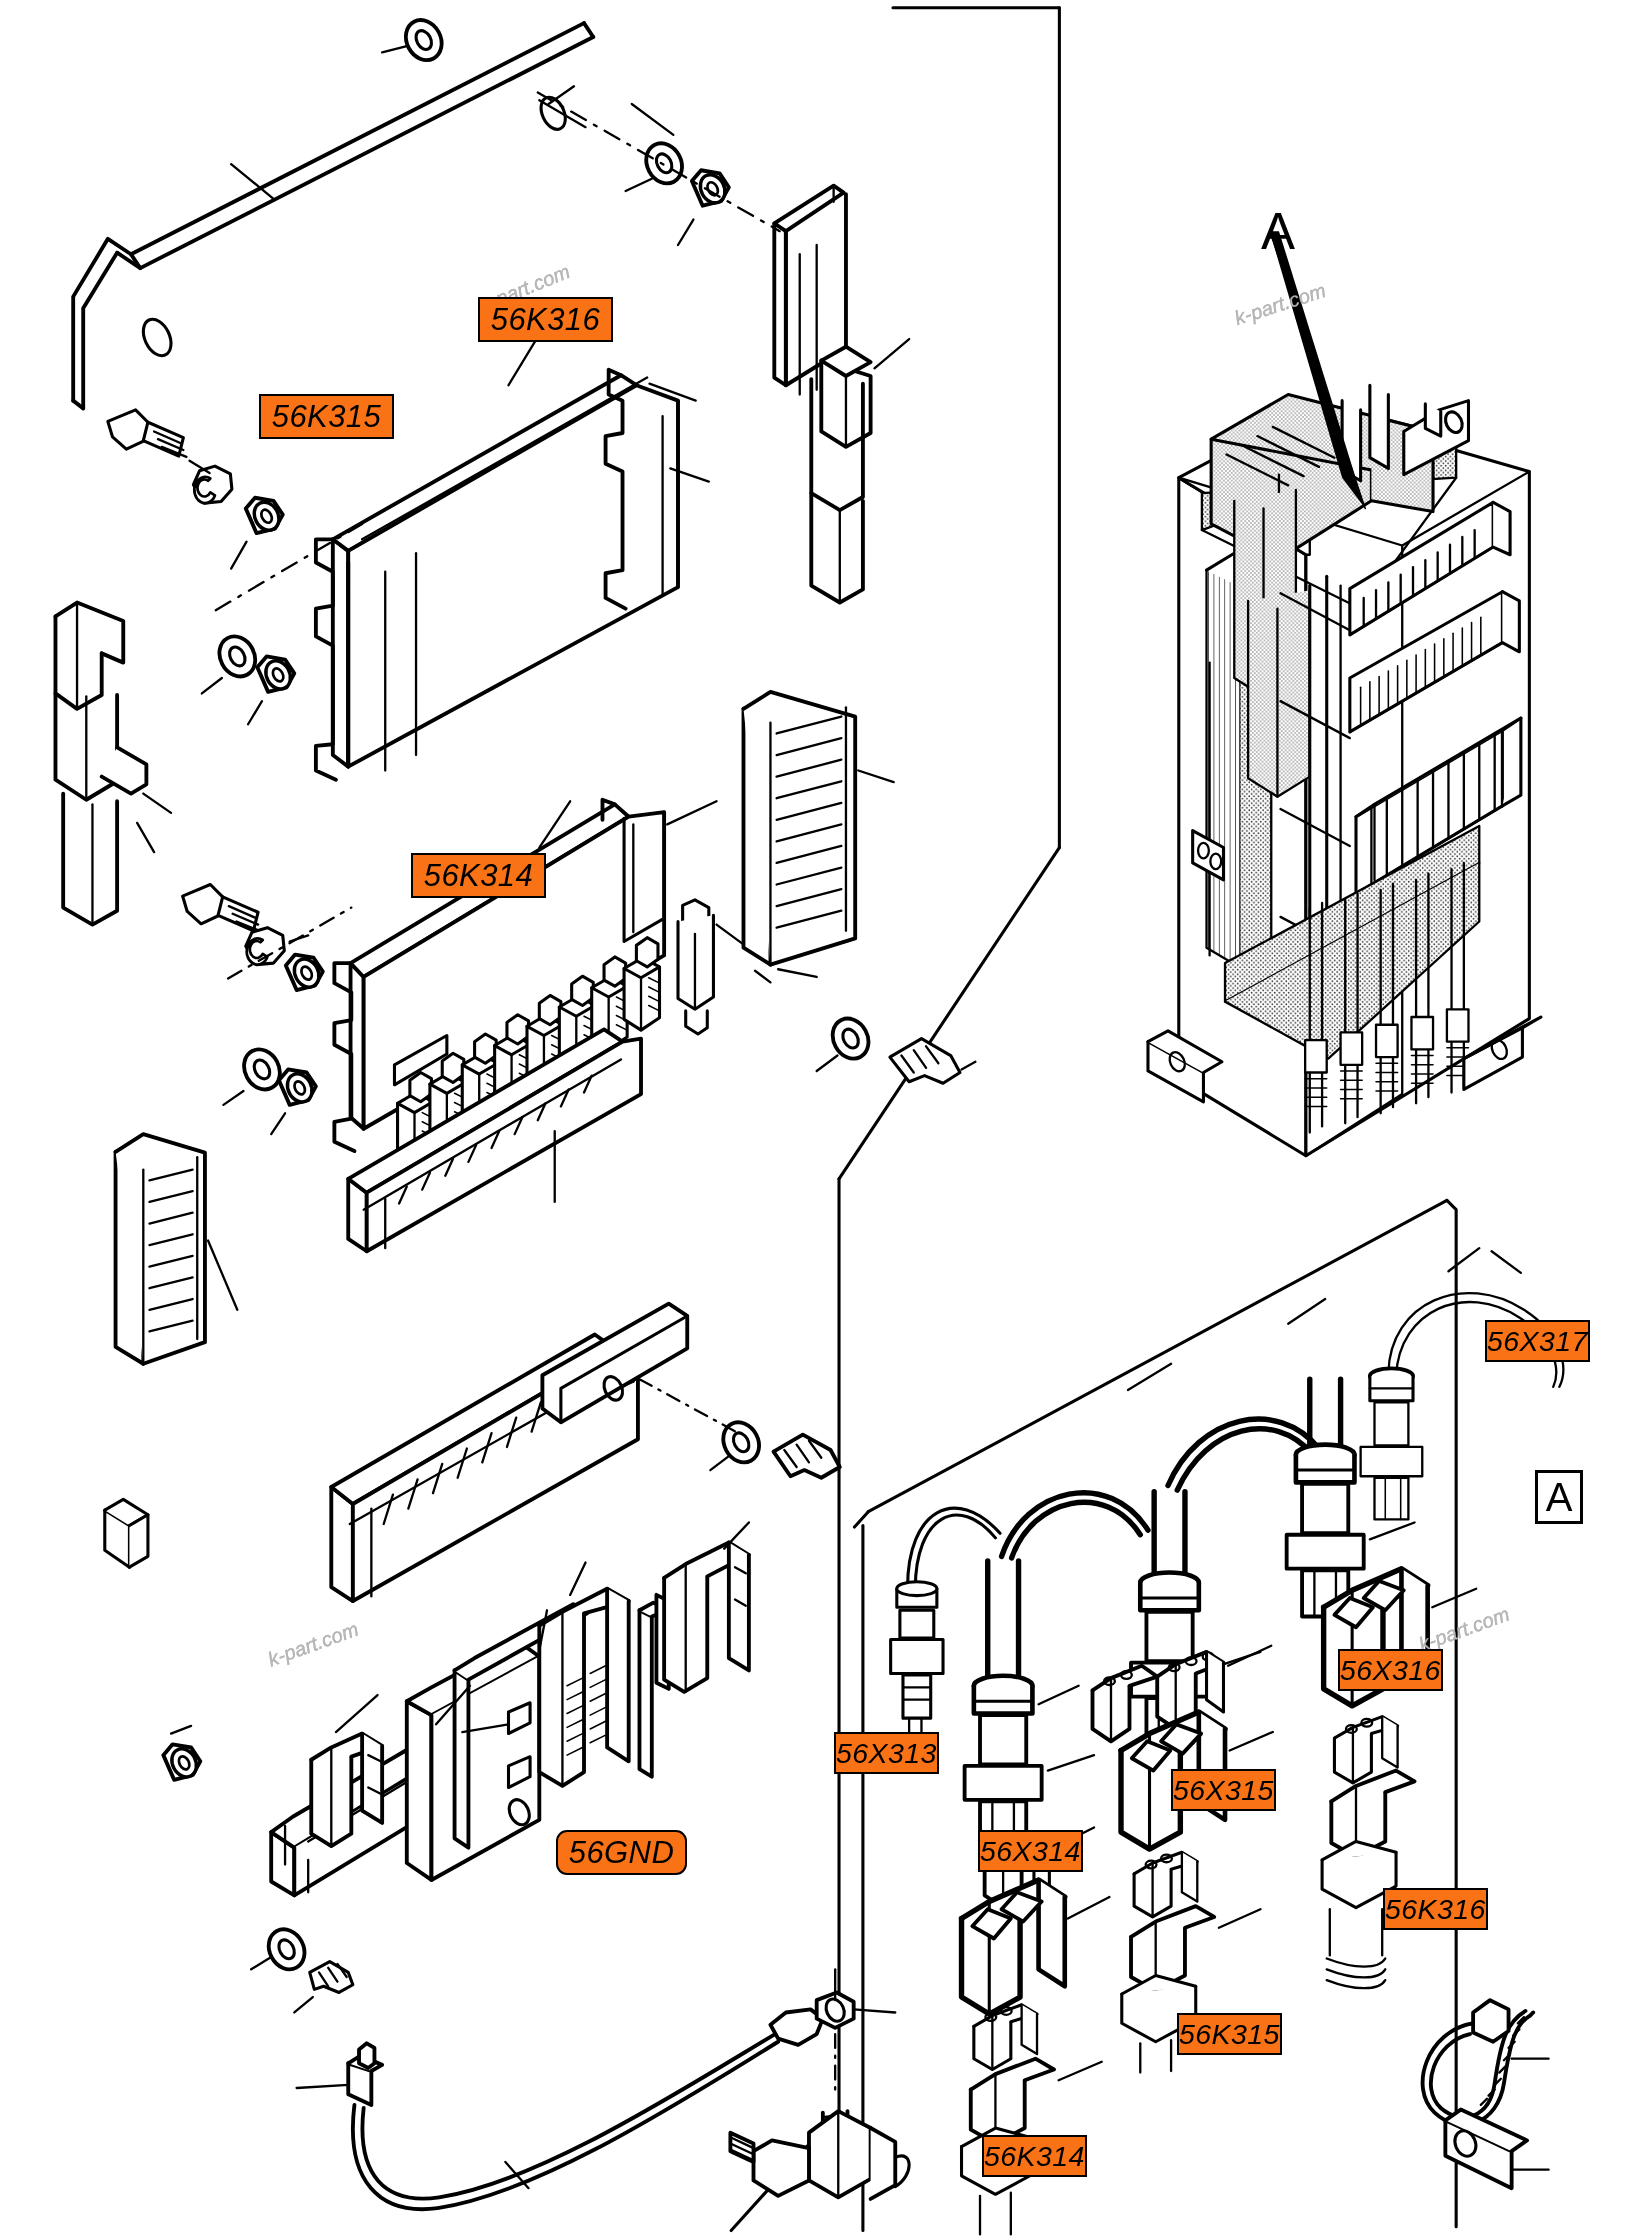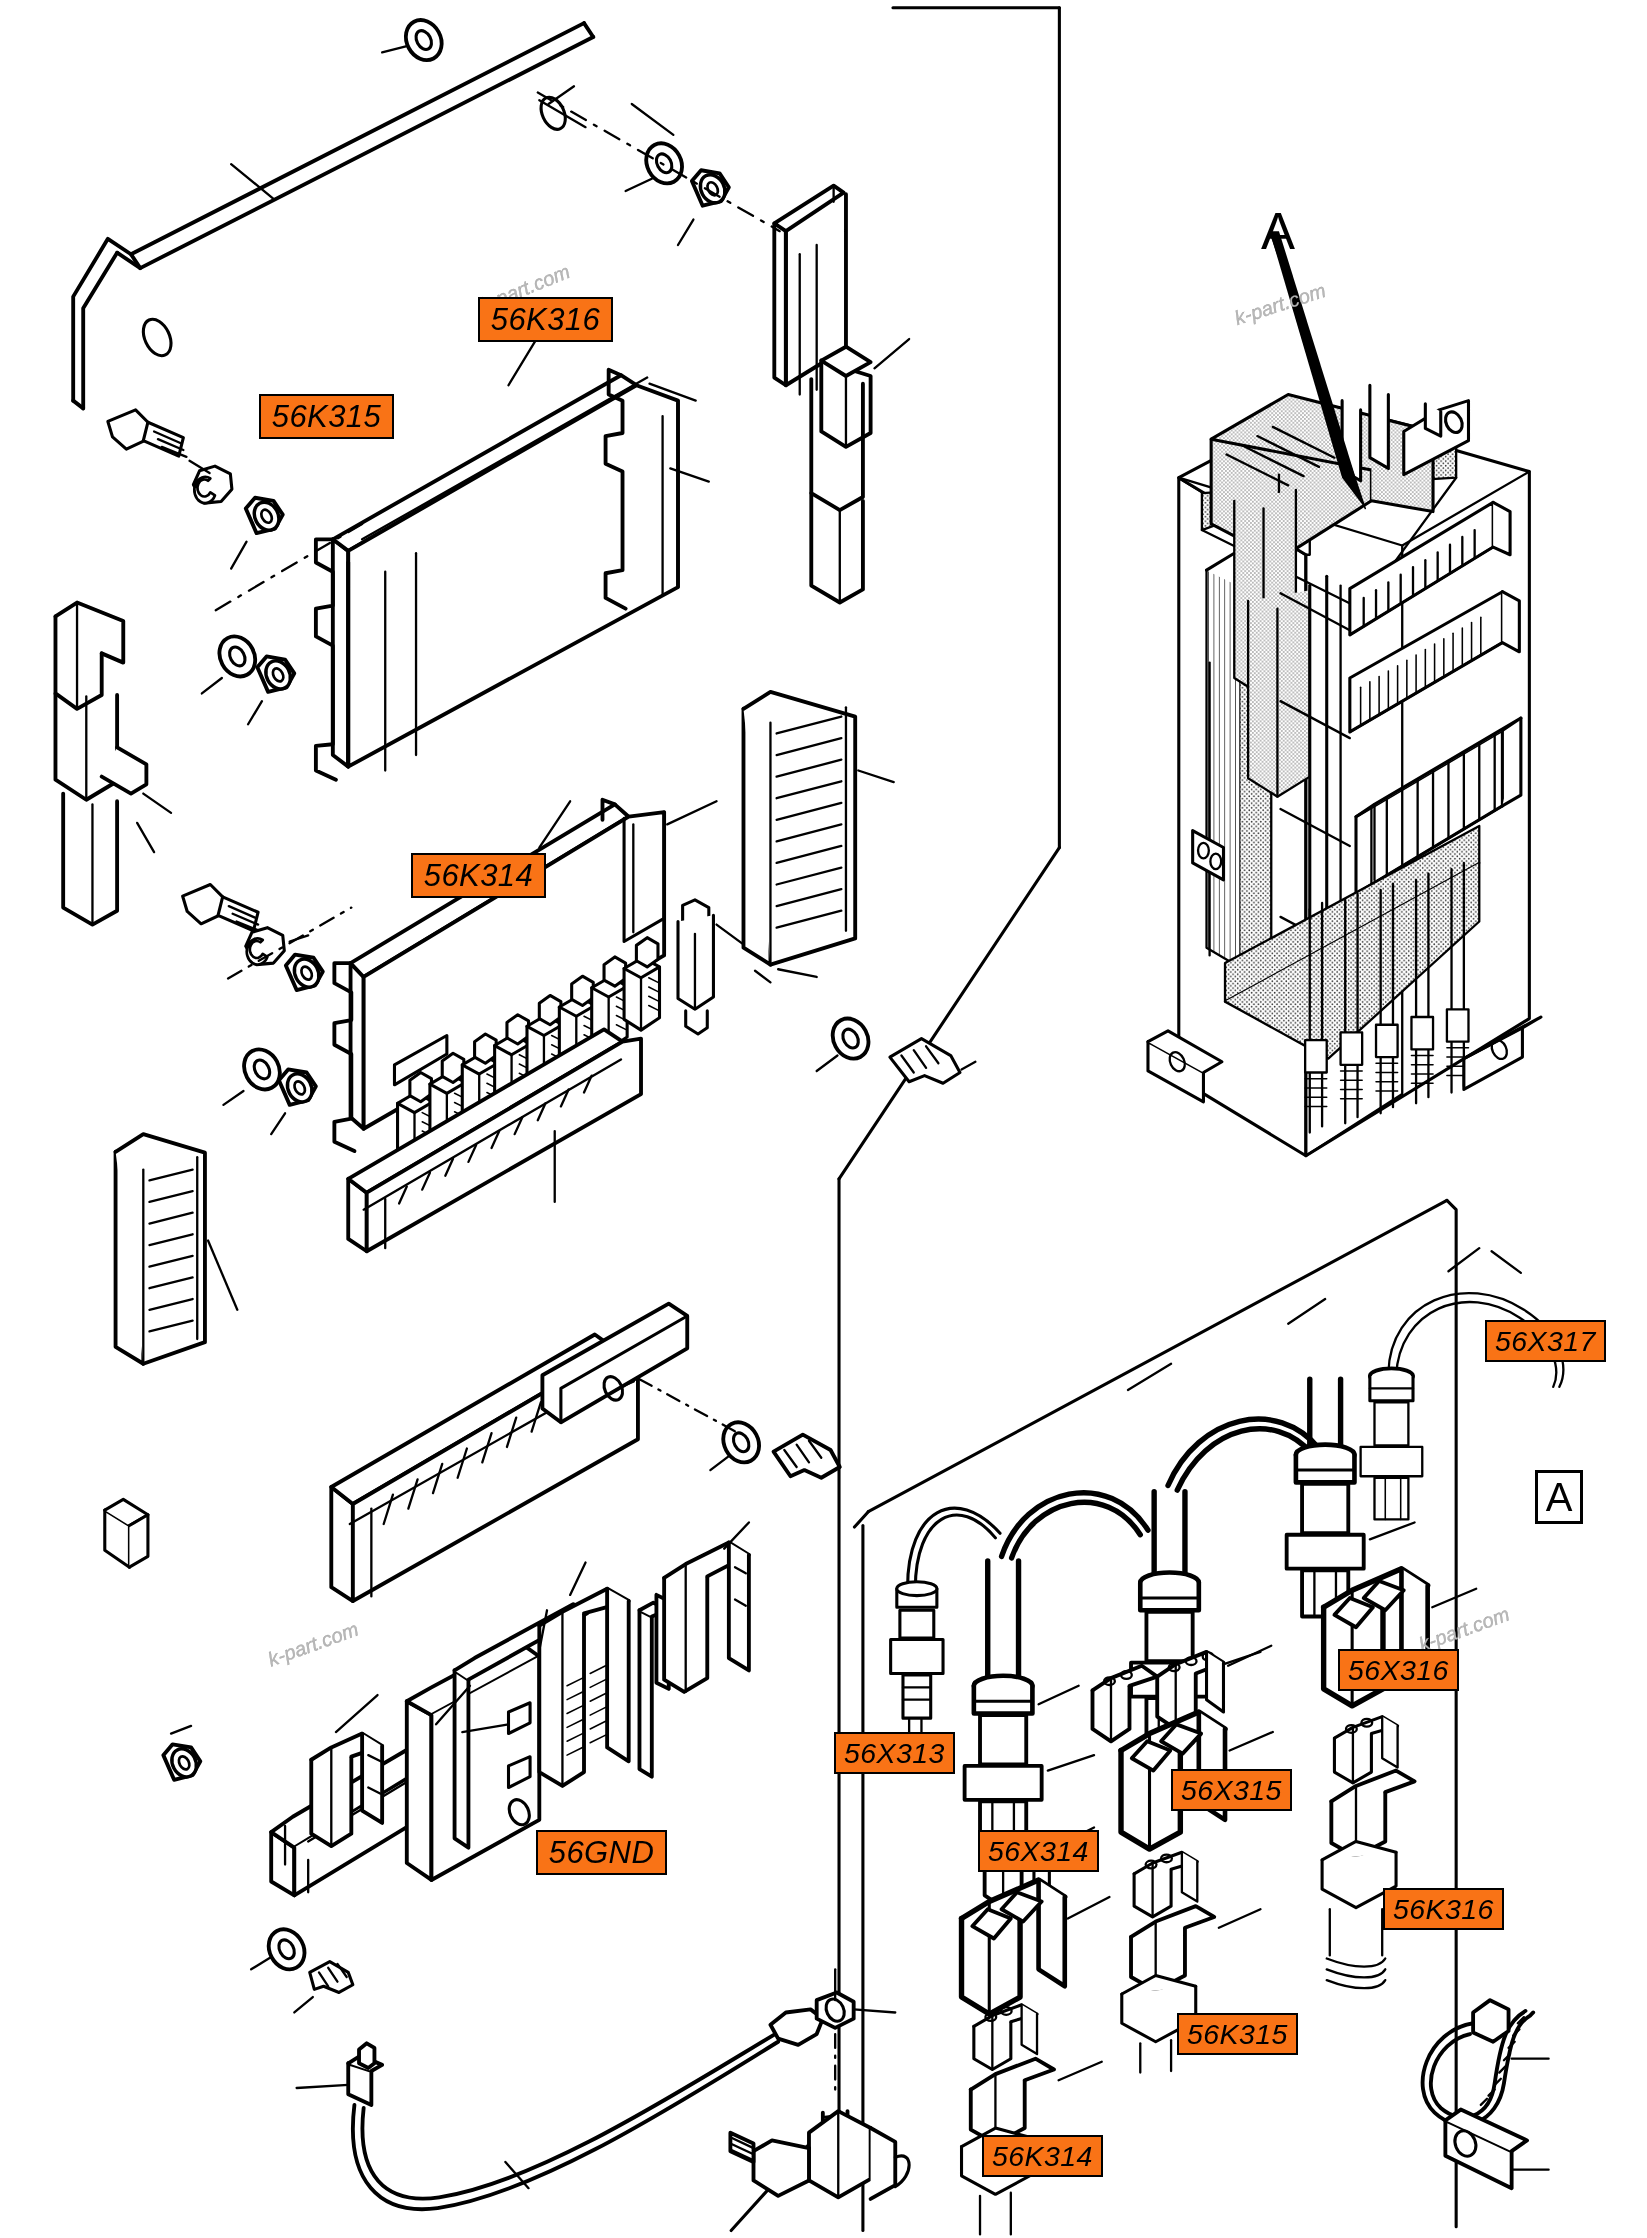--- a/index.html
+++ b/index.html
@@ -15,21 +15,21 @@
     background:#f97316;
     font-style:italic;
     font-weight:400;
     color:#000;
     display:flex;align-items:center;justify-content:center;
     letter-spacing:0.4px;
     white-space:nowrap;
     box-sizing:border-box;
     z-index:40;
   }
-  .callout.c-md{font-size:28.5px;height:42px;padding:0 8px;}
+  .callout.c-md{font-size:28.5px;height:42px;padding:0 0;}
   .callout.c-lg{font-size:31px;height:45px;padding:0 10.8px;}
 
   
   .sectionletter{
     position:absolute;color:#000;font-size:51px;font-weight:400;
     font-style:normal;line-height:1;z-index:40;
   }
   .sectionbox{
     position:absolute;border:3.1px solid #000;background:#fff;
     display:flex;align-items:center;justify-content:center;
@@ -945,21 +945,21 @@
   <div class="sectionletter" style="left:1261px;top:206px;">A</div>
 
   <div class="sectionbox" style="left:1535px;top:1470px;width:48px;height:54px;">A</div>
 
   <div class="callout c-lg" style="left:478px;top:297px;">56K316</div>
 
   <div class="callout c-lg" style="left:259px;top:394px;">56K315</div>
 
   <div class="callout c-lg" style="left:411px;top:853px;">56K314</div>
 
-  <div class="callout c-lg" style="left:536px;top:1830px;">56GND</div>
+  <div class="callout c-lg" style="left:556px;top:1830px;border-radius:11px;">56GND</div>
 
   <div class="callout c-md" style="left:1485px;top:1320px;">56X317</div>
 
   <div class="callout c-md" style="left:1338px;top:1649px;">56X316</div>
 
   <div class="callout c-md" style="left:834px;top:1732px;">56X313</div>
 
   <div class="callout c-md" style="left:1171px;top:1769px;">56X315</div>
 
   <div class="callout c-md" style="left:978px;top:1830px;">56X314</div>

